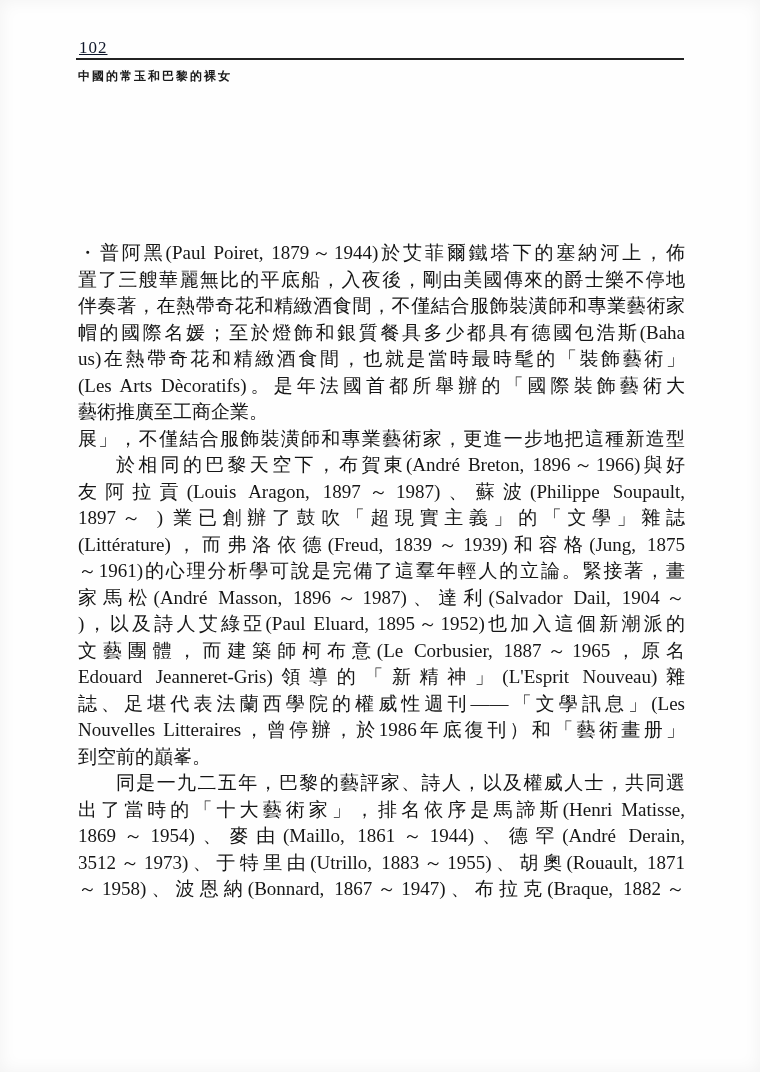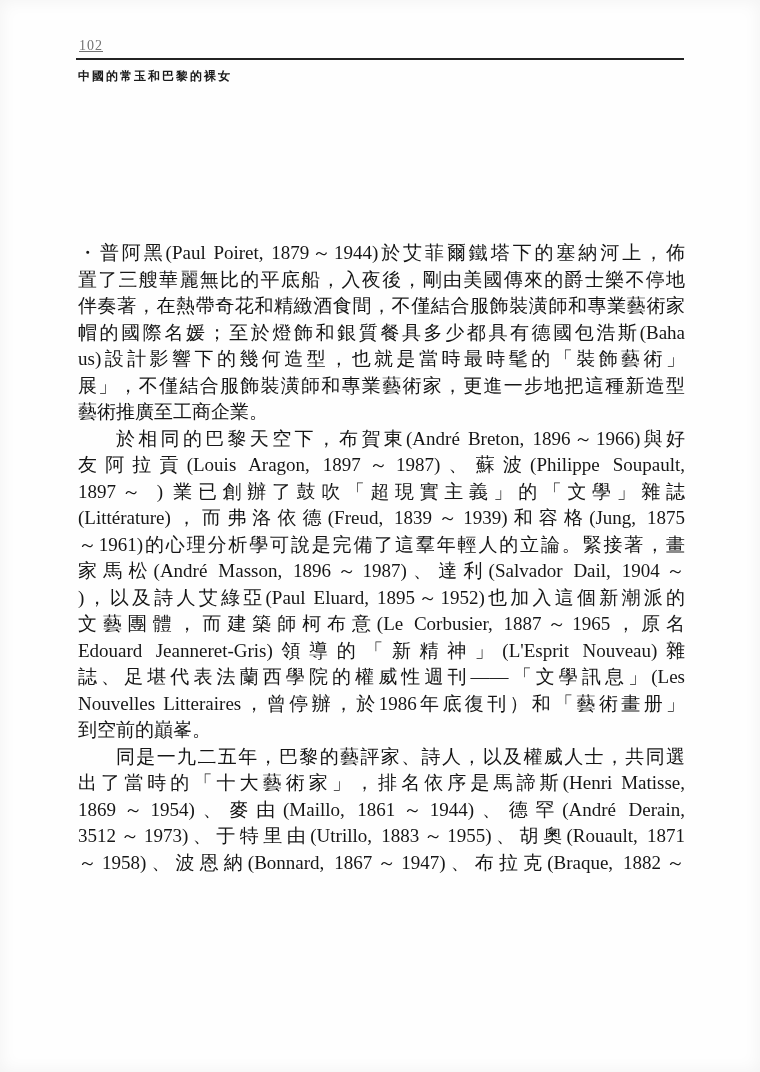--- a/index.html
+++ b/index.html
@@ -12,23 +12,23 @@
     position: relative;
     width: 760px; height: 1072px;
     background: #fefefe;
     box-shadow: inset 0 0 18px rgba(0,0,0,0.05);
     overflow: hidden;
     color: #1c1c1c;
   }
   .page-number {
     position: absolute;
     left: 79px; top: 38px;
-    font-size: 14px;
+    font-size: 17px;
     letter-spacing: 1px;
-    color: #737373;
+    color: #0f172a;
     text-decoration: underline;
   }
   .head-rule {
     position: absolute;
     left: 76px; top: 58px;
     width: 608px; height: 0;
     border-top: 2px solid #232323;
   }
   .running-head {
     position: absolute;
@@ -62,23 +62,24 @@
 
 <div class="page">
   <div class="page-number">102</div>
   <div class="head-rule"></div>
   <div class="running-head">中國的常玉和巴黎的裸女</div>
   <div class="body-text">
       <div class="text-line justify">・普阿黑(Paul Poiret, 1879～1944)於艾菲爾鐵塔下的塞納河上，佈</div>
       <div class="text-line justify">置了三艘華麗無比的平底船，入夜後，剛由美國傳來的爵士樂不停地</div>
       <div class="text-line justify">伴奏著，在熱帶奇花和精緻酒食間，不僅結合服飾裝潢師和專業藝術家</div>
       <div class="text-line justify">帽的國際名媛；至於燈飾和銀質餐具多少都具有德國包浩斯(Baha</div>
-      <div class="text-line justify">us)設計影響下的幾何造型，也就是當時最時髦的「裝飾藝術」</div>
+      <div class="text-line justify">us)在熱帶奇花和精緻酒食間，也就是當時最時髦的「裝飾藝術」</div>
+      <div class="text-line justify">(Les Arts Dècoratifs)。是年法國首都所舉辦的「國際裝飾藝術大</div>
+      <div class="text-line">藝術推廣至工商企業。</div>
       <div class="text-line justify">展」，不僅結合服飾裝潢師和專業藝術家，更進一步地把這種新造型</div>
-      <div class="text-line">藝術推廣至工商企業。</div>
       <div class="text-line justify indent">於相同的巴黎天空下，布賀東(André Breton, 1896～1966)與好</div>
       <div class="text-line justify">友阿拉貢(Louis Aragon, 1897～1987)、蘇波(Philippe Soupault,</div>
       <div class="text-line justify">1897～ ) 業已創辦了鼓吹「超現實主義」的「文學」雜誌</div>
       <div class="text-line justify">(Littérature)，而弗洛依德(Freud, 1839～1939)和容格(Jung, 1875</div>
       <div class="text-line justify">～1961)的心理分析學可說是完備了這羣年輕人的立論。緊接著，畫</div>
       <div class="text-line justify">家馬松(André Masson, 1896～1987)、達利(Salvador Dail, 1904～</div>
       <div class="text-line justify">)，以及詩人艾綠亞(Paul Eluard, 1895～1952)也加入這個新潮派的</div>
       <div class="text-line justify">文藝團體，而建築師柯布意(Le Corbusier, 1887～1965，原名</div>
       <div class="text-line justify">Edouard Jeanneret-Gris)領導的「新精神」(L'Esprit Nouveau)雜</div>
       <div class="text-line justify">誌、足堪代表法蘭西學院的權威性週刊——「文學訊息」(Les</div>

